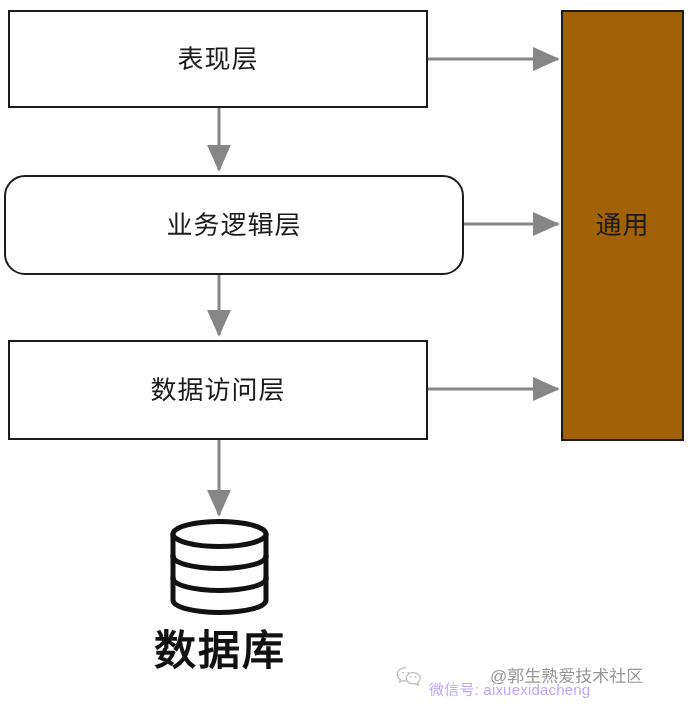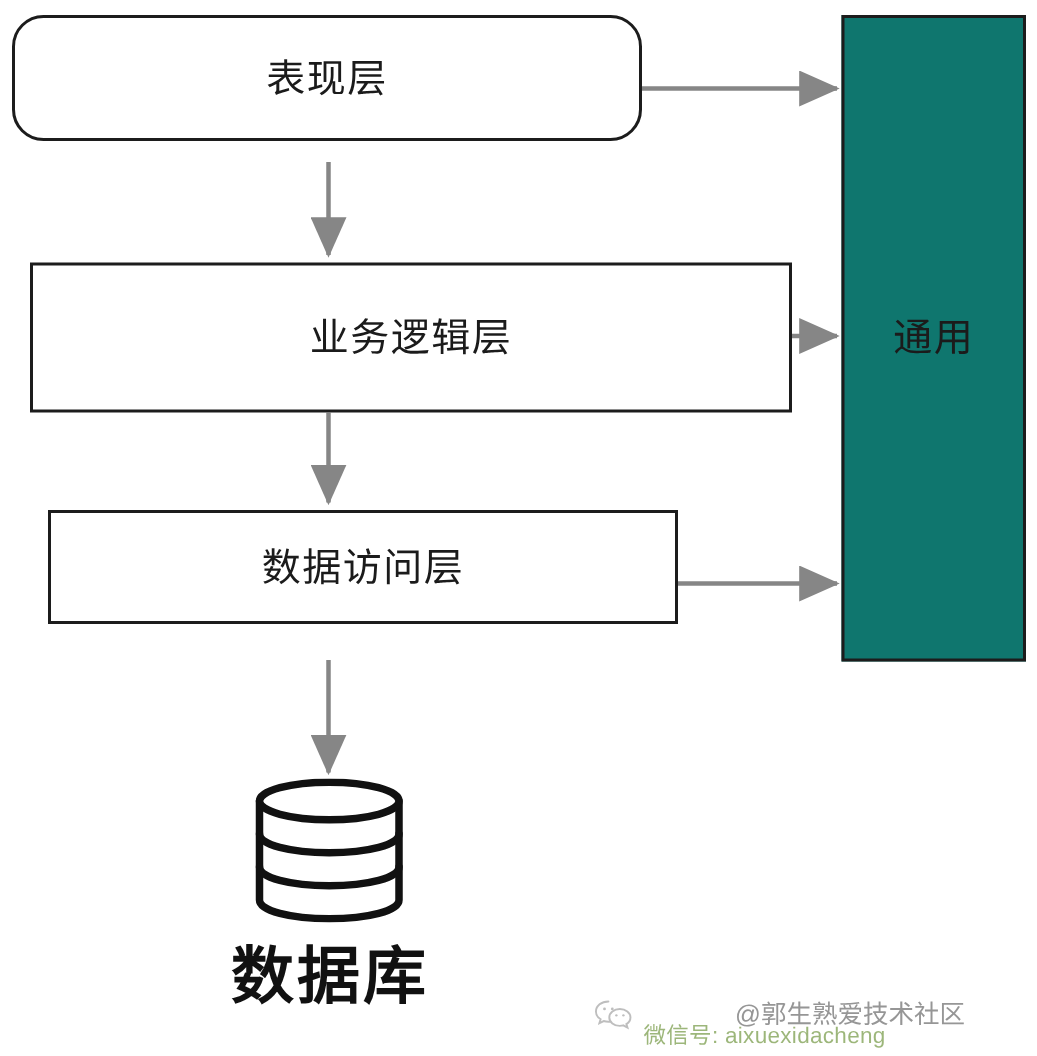--- a/index.html
+++ b/index.html
@@ -31,33 +31,33 @@
   }
   .layer-box .box-label {
     font-size: 26px;
     color: #1b1b1b;
     letter-spacing: 1px;
     line-height: 1.1;
     white-space: nowrap;
     font-weight: 500;
   }
 
-  #box-presentation { left: 8px;  top: 10px;  width: 420px; height: 84px; border-radius: 21px; }
-  #box-business     { left: 20px;  top: 175px; width: 508px; height: 100px; }
-  #box-data-access  { left: 8px;  top: 340px; width: 420px; height: 76px; margin-left: 24px; }
+  #box-presentation { left: 8px;  top: 10px;  width: 420px; height: 98px; }
+  #box-business     { left: 4px;  top: 175px; width: 460px; height: 100px; border-radius: 21px; }
+  #box-data-access  { left: 8px;  top: 340px; width: 420px; height: 100px; }
 
   
   #box-common-logic {
     position: absolute;
     box-sizing: border-box;
     left: 561px;
     top: 10px;
     width: 123px;
     height: 431px;
-    background: #0f766e;
+    background: #a16207;
     border: 2px solid #1c1c1c;
     display: flex;
     align-items: center;
     justify-content: center;
   }
   #box-common-logic .panel-label {
     font-size: 26px;
     color: #1b1b1b;
     line-height: 1.45;
     text-align: center;
@@ -112,21 +112,21 @@
     opacity: 0.55;
   }
   #watermark .wm-logo {
     flex: 0 0 auto;
     width: 26px;
     height: 22px;
   }
   #watermark .wm-text {
     position: relative;
     font-size: 15px;
-    color: #4d7c0f;
+    color: #8b5cf6;
     white-space: nowrap;
     letter-spacing: 0.2px;
     margin-top: 23px;
   }
   .wm-overlay-wrap {
     position: absolute;
     left: 490px;
     top: 662px;
     font-size: 17px;
     color: #737373;

